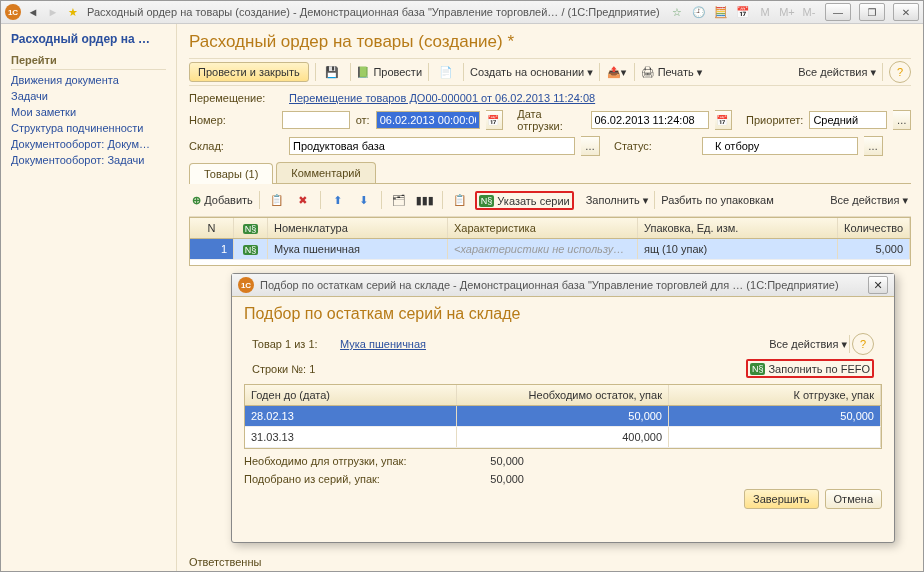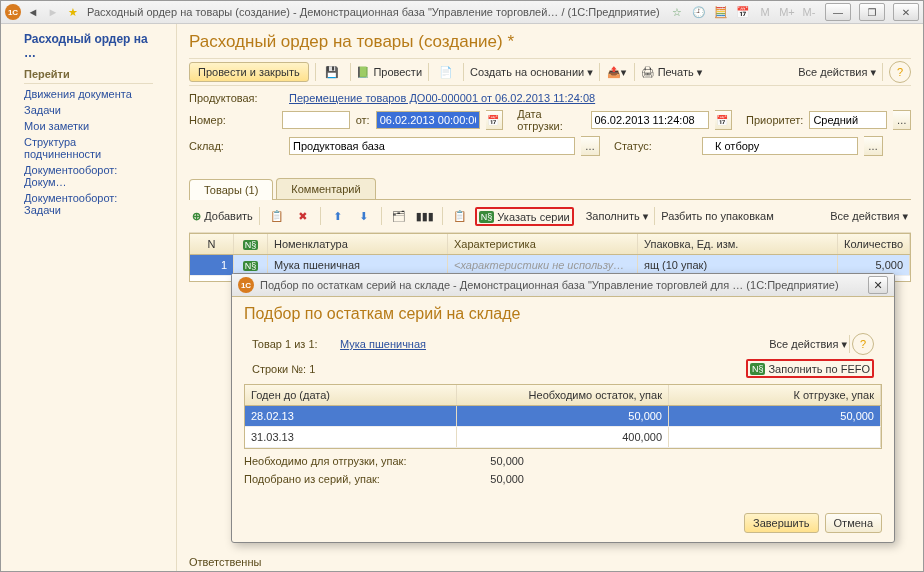--- a/index.html
+++ b/index.html
@@ -4,39 +4,39 @@
 <style>
 html,body{margin:0;padding:0;font-family:Arial,sans-serif;font-size:11px;color:#333;background:#f0f0f0}
 .window{width:924px;height:572px;background:#fdf6e8;border:1px solid #999;box-sizing:border-box;position:relative;overflow:hidden}
 .titlebar{height:22px;background:linear-gradient(#f5f5f5,#e8e8e8);border-bottom:1px solid #ccc;display:flex;align-items:center;padding:0 4px;font-size:11px;color:#555}
 .titlebar .tb-left{display:flex;align-items:center;gap:4px}
 .titlebar .tb-title{margin-left:6px;white-space:nowrap;overflow:hidden;text-overflow:ellipsis;flex:1}
 .titlebar .tb-right{display:flex;align-items:center;gap:6px}
 .tb-icon{width:16px;height:16px;display:inline-flex;align-items:center;justify-content:center;font-size:11px}
 .win-btn{width:24px;height:16px;border:1px solid #aaa;background:linear-gradient(#fefefe,#e0e0e0);display:inline-flex;align-items:center;justify-content:center;font-size:10px;border-radius:2px;margin-left:2px}
 .mainrow{display:flex;height:calc(100% - 22px)}
-.sidebar{width:176px;background:#fdf6e8;border-right:1px solid #e6dcc3;padding:8px 23px;box-sizing:border-box}
+.sidebar{width:176px;background:#fdf6e8;border-right:1px solid #e6dcc3;padding:8px 10px;box-sizing:border-box}
 .sidebar h3{margin:0 0 6px;font-size:12px;font-weight:bold;color:#2a4f9e}
 .sidebar .sec{margin-top:8px;color:#7a6a3a;font-weight:bold;border-bottom:1px solid #e6dcc3;padding-bottom:3px}
 .sidebar a{display:block;color:#2a4f9e;text-decoration:none;margin:4px 0;cursor:pointer}
 .content{flex:1;padding:6px 12px 0 12px;box-sizing:border-box;overflow:hidden}
 .page-title{color:#b77b18;font-size:17px;margin:2px 0 6px}
 .toolbar{display:flex;align-items:center;gap:4px;padding:2px 0;border-top:1px solid #e6dcc3;border-bottom:1px solid #e6dcc3;margin-bottom:6px}
 .btn{display:inline-flex;align-items:center;gap:4px;padding:3px 8px;border:1px solid #c9b98a;border-radius:3px;background:linear-gradient(#fffdf6,#f4ecd3);cursor:pointer;font-size:11px}
 .btn.yellow{background:linear-gradient(#fff3c8,#ffe18c);font-weight:normal}
 .vsep{width:1px;height:18px;background:#e0d5b5;margin:0 2px}
 .tb-link{color:#333;cursor:pointer;display:inline-flex;align-items:center;gap:3px}
 .tb-spacer{flex:1}
 .formrow{display:flex;align-items:center;margin:4px 0;gap:6px}
 .formrow label{color:#5a4a1a}
 .link{color:#2a4f9e;text-decoration:underline;cursor:pointer}
 input.fld,select.fld{border:1px solid #c9b98a;background:#fff;height:18px;padding:0 3px;font-size:11px;box-sizing:border-box}
 .fld-btn{width:18px;height:18px;border:1px solid #c9b98a;background:linear-gradient(#fffdf6,#f4ecd3);display:inline-flex;align-items:center;justify-content:center;font-size:10px;border-left:none;cursor:pointer}
 .fld.sel{background:#3a6fd8;color:#fff}
-.tabs{display:flex;align-items:end;border-bottom:1px solid #c9b98a;margin-top:22px}
+.tabs{display:flex;align-items:end;border-bottom:1px solid #c9b98a;margin-top:6px}
 .tab{padding:4px 14px;border:1px solid #c9b98a;border-bottom:none;border-radius:4px 4px 0 0;margin-right:3px;background:#f4ecd3;cursor:pointer;color:#5a4a1a}
 .tab.active{background:#fffdf6;position:relative;top:1px}
 .subtoolbar{display:flex;align-items:center;gap:4px;padding:5px 3px;border-bottom:1px solid #e6dcc3}
 .icon-btn{width:20px;height:20px;border:1px solid transparent;display:inline-flex;align-items:center;justify-content:center;border-radius:3px;cursor:pointer;font-size:11px}
 .red-box{border:2px solid #d22;padding:1px 2px;border-radius:2px}
 .grid{border:1px solid #c9b98a;background:#fff}
 .grid-head{display:flex;background:linear-gradient(#fdf7e5,#f1e6c4);border-bottom:1px solid #c9b98a}
 .grid-head .gh,.grid-row .gc{padding:4px 6px;border-right:1px solid #e6dcc3;box-sizing:border-box;overflow:hidden;white-space:nowrap}
 .grid-row{display:flex;border-bottom:1px solid #eee}
 .grid-row.sel{background:#cfe3ff}
@@ -57,21 +57,21 @@
 .modal-body{padding:8px 12px}
 .m-heading{color:#b77b18;font-size:16px;margin:0 0 10px}
 .mrow{display:flex;align-items:center;margin:4px 8px}
 .mgrid{border:1px solid #c9b98a;background:#fff;margin-top:6px}
 .mgrid .grid-head .gh{flex:1}
 .mgrid .grid-row .gc{flex:1}
 .mgrid .grid-row.sel{background:#4a7bd0;color:#fff}
 .mgrid .col-date{width:150px;flex:none}
 .mgrid .col-free{width:195px;flex:none;text-align:right}
 .mgrid .col-ship{flex:1;text-align:right}
-.mfoot{display:flex;justify-content:flex-end;gap:6px;margin-top:28px}
+.mfoot{display:flex;justify-content:flex-end;gap:6px;margin-top:4px}
 .sumrow{display:flex;margin-top:6px}
 .sumrow .slabel{width:200px;color:#5a4a1a}
 .sumrow .sval{width:80px;text-align:right}
 .resp-label{color:#5a4a1a;position:absolute;left:188px;bottom:3px}
 </style>
 </head>
 <body>
 
 <div class="window">
 
@@ -140,21 +140,21 @@
         <div class="tb-spacer"></div>
         <span class="tb-link">
             <span>Все действия</span> 
             <span>▾</span>
           </span>
         <div class="vsep"></div>
         <span class="icon-btn" style="color:#e6a100;border:1px solid #c9b98a;border-radius:50%">?</span>
       </div>
 
       <div class="formrow">
-        <label style="width:94px">Продуктовая:</label>
+        <label style="width:94px">Перемещение:</label>
         <a class="link">Перемещение товаров ДО00-000001 от 06.02.2013 11:24:08</a>
       </div>
 
       <div class="formrow">
         <label style="width:94px">Номер:</label>
         <input class="fld" style="width: 68px;" value="">
         <label>от:</label>
         <input class="fld sel" style="width: 104px;" value="06.02.2013 00:00:00">
         <span class="fld-btn">📅</span>
         <label style="margin-left:8px">Дата отгрузки:</label>

